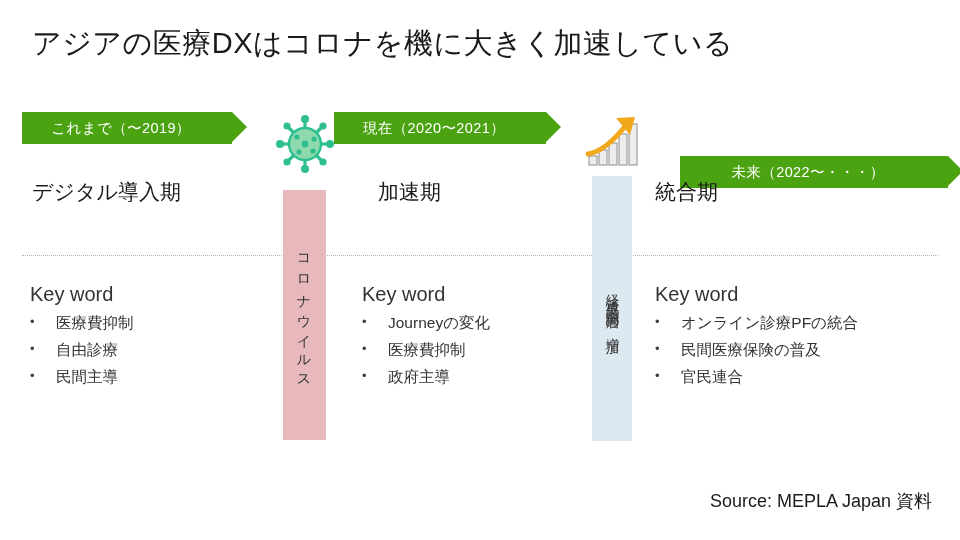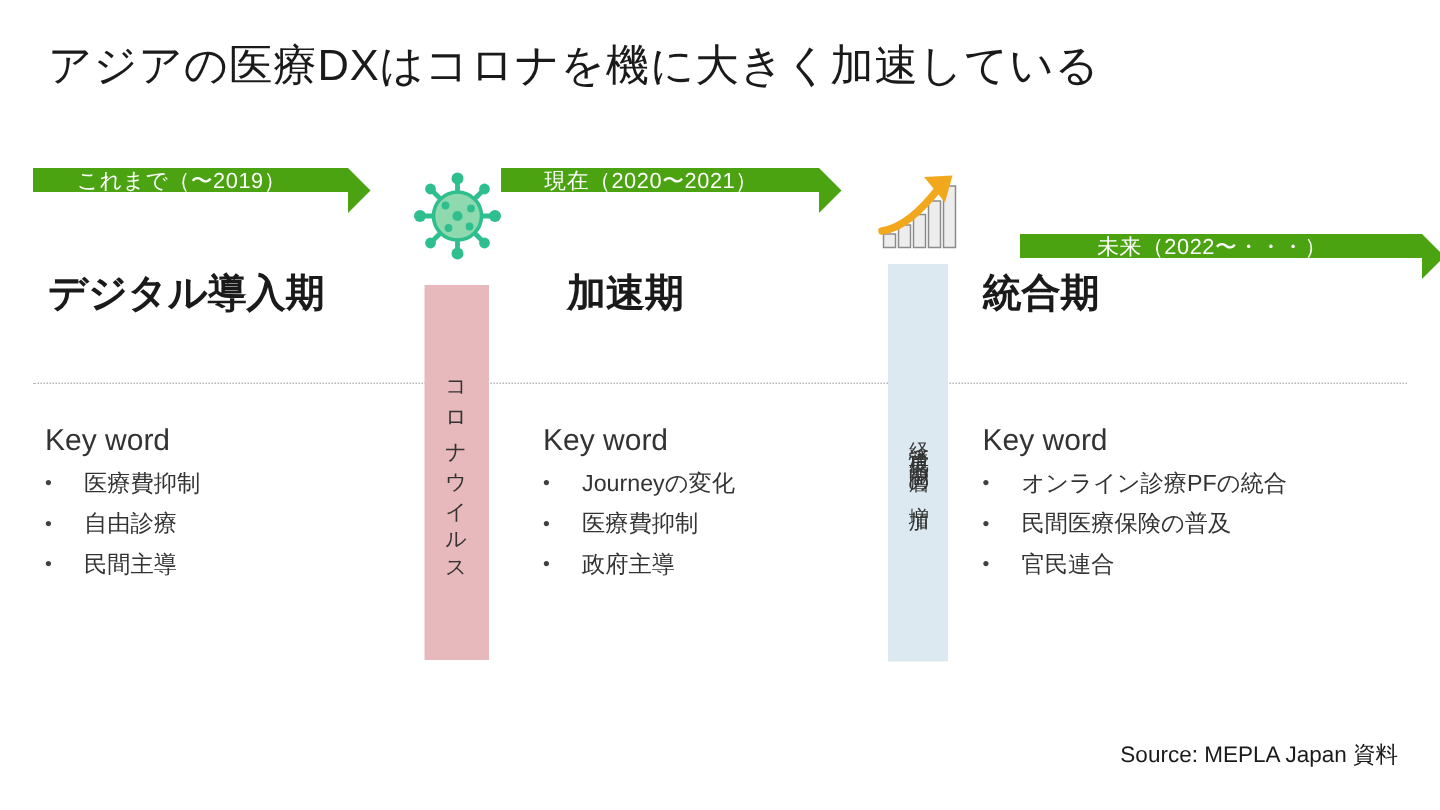--- a/index.html
+++ b/index.html
@@ -18,37 +18,37 @@
   }
 
   
   .divider{
     position:absolute;left:22px;top:255px;width:916px;height:0;
     border-top:1px dotted #b4b4b4;
   }
 
   
   .chev{
-    position:absolute;height:16px;background:#4CA312;
+    position:absolute;height:32px;background:#4CA312;
     display:flex;align-items:center;justify-content:center;
     color:#ffffff;font-size:14.5px;letter-spacing:.4px;white-space:nowrap;text-align:right;
   }
   .chev .lbl{position:relative;left:-6px;}
   .chev::after{
     content:"";position:absolute;right:-15px;top:0;
     width:0;height:0;border-top:15px solid transparent;
     border-bottom:15px solid transparent;border-left:15px solid #4CA312;
   }
   #chev-1{left:22px;top:112px;width:210px;}
   #chev-2{left:334px;top:112px;width:212px;}
   #chev-3{left:680px;top:112px;width:268px;margin-top:44px;}
 
   
   .phase-title{
-    position:absolute;font-size:26px;font-weight:bold;color:#1a1a1a;
+    position:absolute;font-size:21px;font-weight:normal;color:#1a1a1a;
     white-space:nowrap;
     text-align:right;
   }
   #phase-title-1{left:32px;top:178px;}
   #phase-title-2{left:360px;top:178px;margin-left:18px;}
   #phase-title-3{left:655px;top:178px;}
 
   
   .kw{position:absolute;font-size:15.5px;color:#404040;}
   .kw .kw-head{margin-bottom:8px;font-size:20px;color:#333;}
@@ -76,21 +76,21 @@
     font-size:13.5px;letter-spacing:3px;
   }
 
   
   #virus-icon{position:absolute;left:273px;top:112px;width:64px;height:64px;}
   #growth-icon{position:absolute;left:583px;top:112px;width:62px;height:56px;}
 
   
   .source{
     position:absolute;right:28px;bottom:27px;
-    font-size:15px;color:#1a1a1a;white-space:nowrap;
+    font-size:18px;color:#1a1a1a;white-space:nowrap;
   }
 </style>
 </head>
 <body>
 
 <div class="slide">
 
   <div class="title">アジアの医療DXはコロナを機に大きく加速している</div>
 
   <div class="divider"></div>

